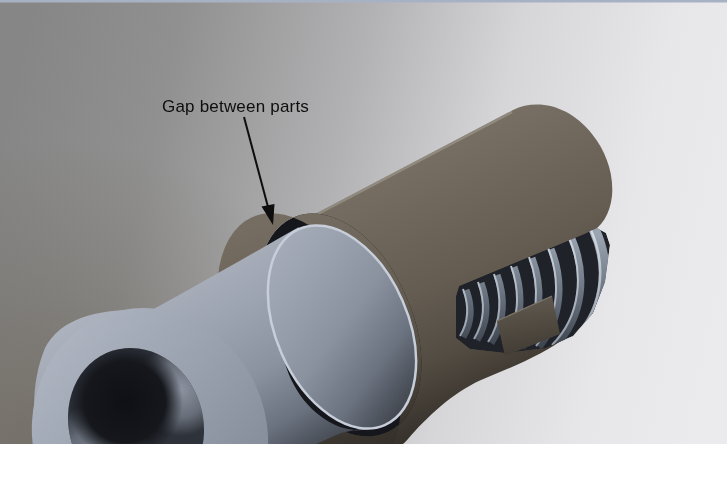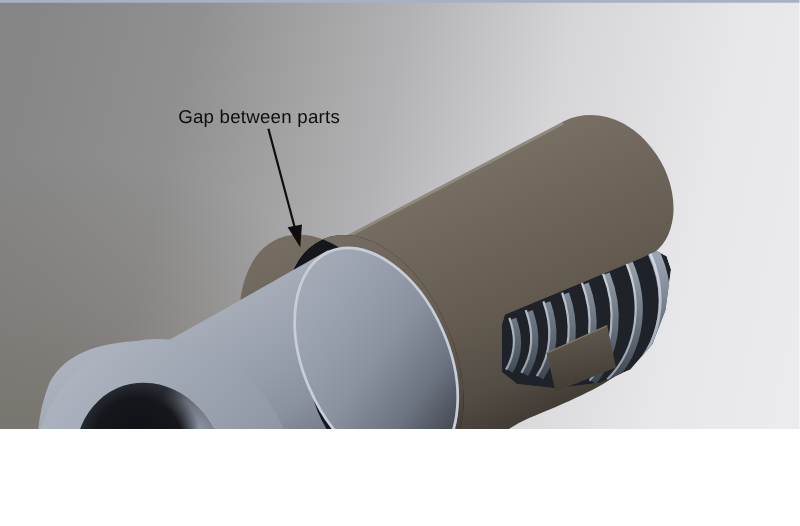--- a/index.html
+++ b/index.html
@@ -1,18 +1,18 @@
 <!DOCTYPE html>
 <html><head>
 <meta charset="utf-8">
 <style>
   html,body{margin:0;padding:0;background:#ffffff;}
   .stage{
     position:relative;
-    width:727px;height:390px;
+    width:727px;height:444px;
     overflow:hidden;
     font-family:"Liberation Sans", sans-serif;
   }
   .stage svg{position:absolute;left:0;top:0;display:block;}
   text.callout{
     font-family:"Liberation Sans", sans-serif;
     font-size:17px;
     letter-spacing:.2px;
   }
 </style>

